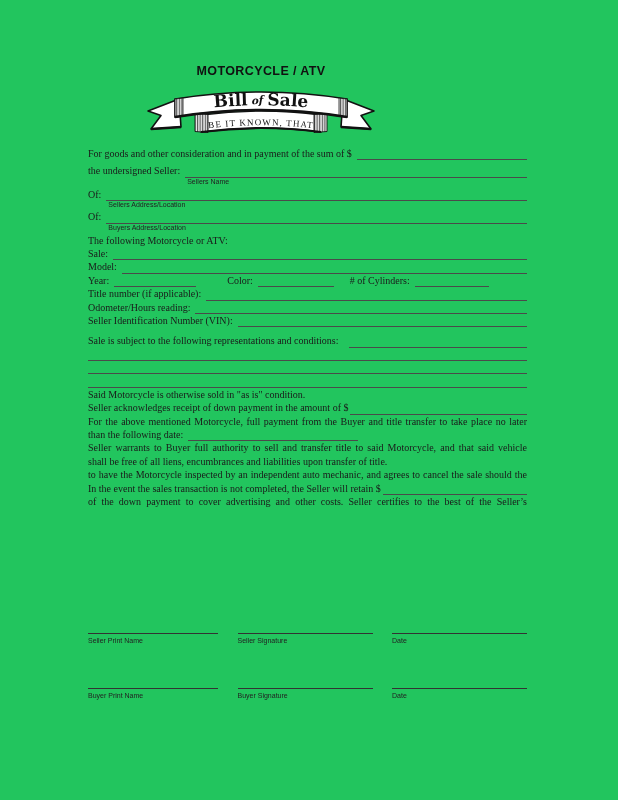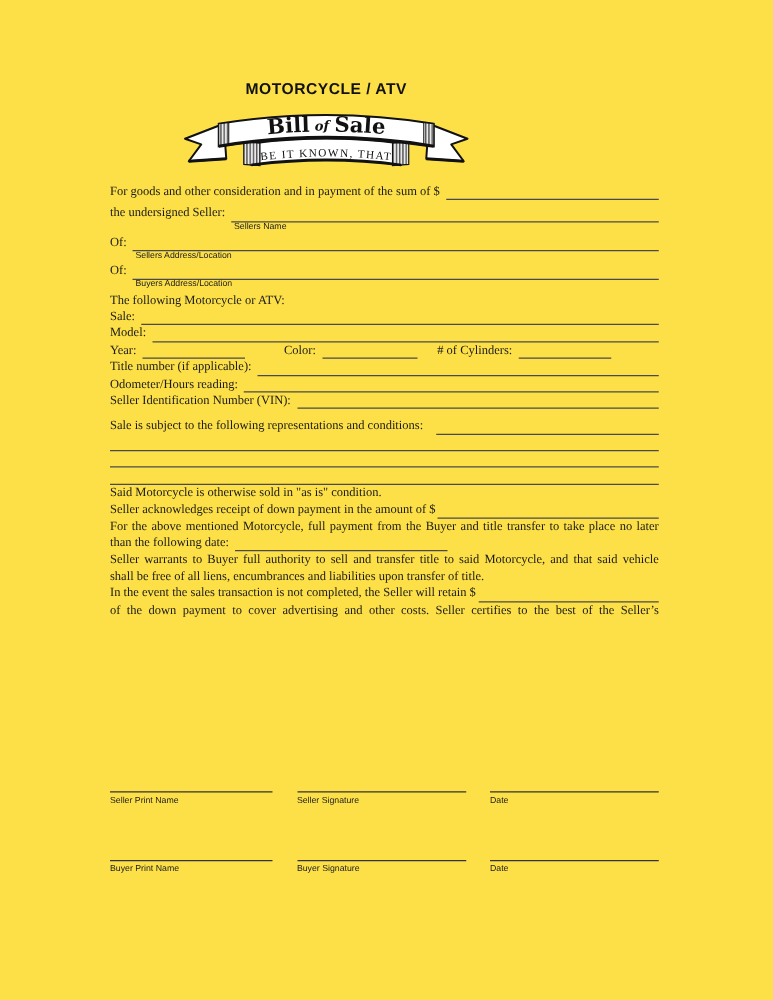--- a/index.html
+++ b/index.html
@@ -1,16 +1,16 @@
 <!DOCTYPE html>
 <html><head>
 <meta charset="utf-8">
 <style>
   html,body{margin:0;padding:0;background:#fff;}
-  .page{position:relative;width:618px;height:800px;background:#fde047;overflow:hidden;
+  .page{position:relative;width:618px;height:800px;background:#22c55e;overflow:hidden;
         color:#1a1a1a;font-family:"Liberation Serif",serif;}
   
   .header{position:absolute;top:64px;left:145px;width:232px;text-align:center;}
   .doc-title{font-family:"Liberation Sans",sans-serif;font-weight:bold;font-size:12.5px;
              letter-spacing:.4px;color:#111;margin-bottom:6px;}
   .banner{display:block;margin:0 auto;}
   
   .form-body{position:absolute;left:88px;top:147px;width:439px;font-size:10px;line-height:13.4px;}
   .fline{display:flex;align-items:flex-end;height:13.4px;text-align:center;}
   .tline{height:13.4px;white-space:nowrap;}
@@ -164,20 +164,21 @@
 
     <div class="fline">
       <span class="txt">than the following date:</span>
       <span class="fill wf170"></span>
     </div>
 
     <div class="tline just">Seller warrants to Buyer full authority to sell and transfer title to said Motorcycle, and that said vehicle</div>
     <div class="tline">shall be free of all liens, encumbrances and liabilities upon transfer of title.</div>
 
 
+    <div class="tline just">to have the Motorcycle inspected by an independent auto mechanic, and agrees to cancel the sale should the</div>
 
     <div class="fline">
       <span class="txt">In the event the sales transaction is not completed, the Seller will retain $</span>
       <span class="fill ml2"></span>
     </div>
 
     <div class="tline just">of the down payment to cover advertising and other costs. Seller certifies to the best of the Seller’s</div>
 
   </div>
 

